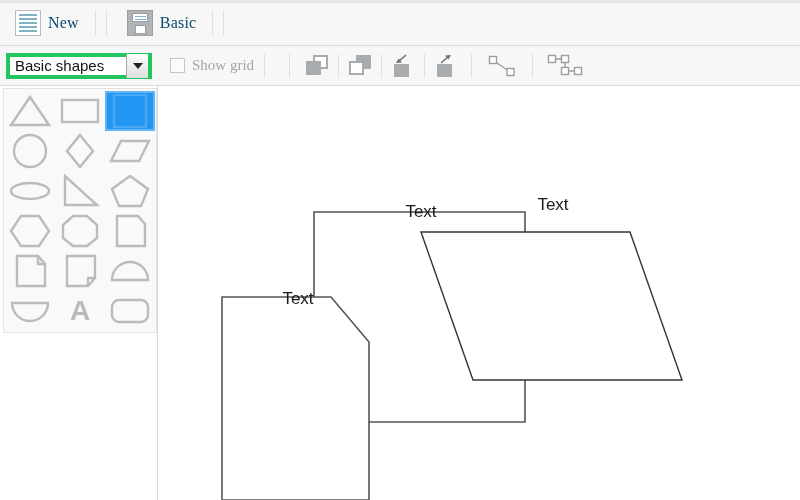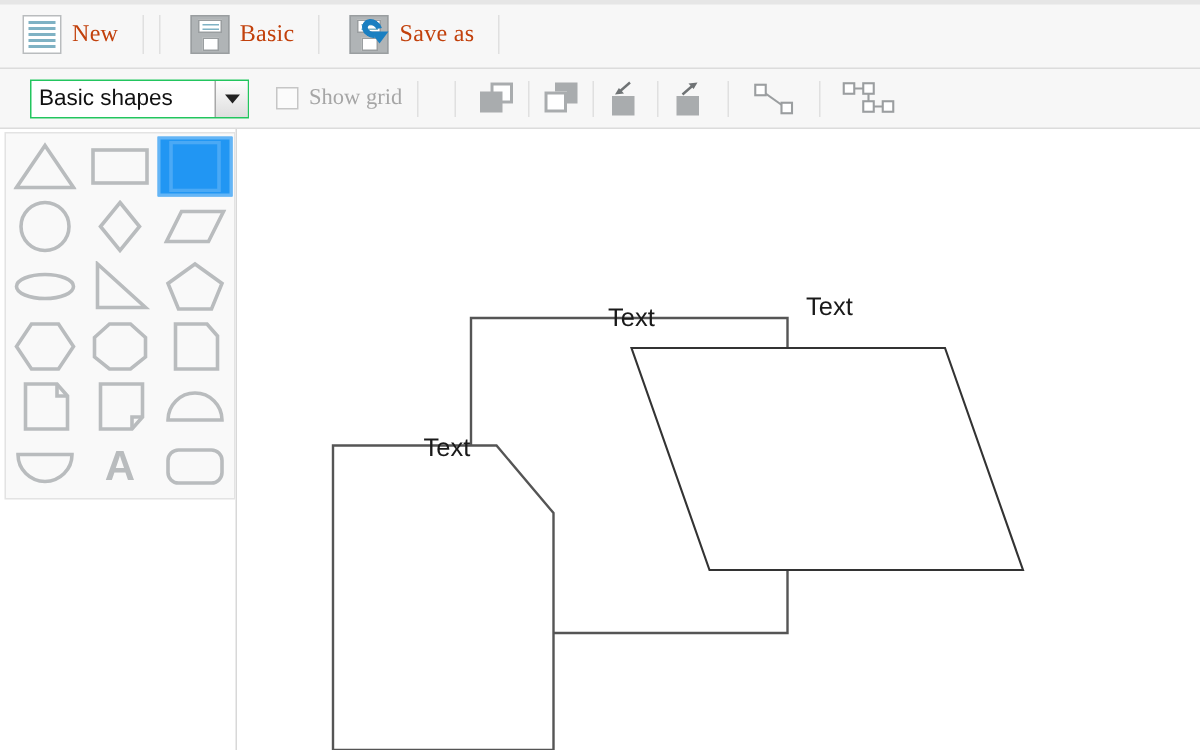--- a/index.html
+++ b/index.html
@@ -23,21 +23,21 @@
     content:"";position:absolute;left:0;top:0;width:100%;height:3px;
     background:#e6e6e6;
   }
   .mitem{
     display:flex;align-items:center;gap:7px;
     height:38px;padding:0 11px;margin-left:4px;
     cursor:default;
   }
   .mitem .lbl{
     font-family:"Liberation Serif",serif;
-    font-size:16px;color:#c2410c;white-space:nowrap;
+    font-size:16px;color:#0c4a6e;white-space:nowrap;
     letter-spacing:.2px;
   }
   .vsep{width:1px;height:26px;background:#e0e0e0;margin:0 5px;}
 
   
   .ic{position:relative;width:26px;height:26px;flex:0 0 26px;}
 
   
   .ic-new{border:1px solid #b9bcbe;background:#fff;box-sizing:border-box;}
   .ic-new i{position:absolute;left:3px;right:3px;height:2px;background:#7fb2c4;display:block;}
@@ -83,22 +83,22 @@
   .ic-exp .big:before{content:"";position:absolute;left:0;top:3px;width:11px;height:7px;background:#1e88c8;}
   .ic-exp .big:after{content:"";position:absolute;left:10px;top:-2px;border-top:8px solid transparent;border-bottom:8px solid transparent;border-left:10px solid #1e88c8;}
 
   
   .toolbar2{
     position:absolute;left:0;top:46px;width:800px;height:40px;
     background:#f7f7f7;border-bottom:1px solid #dcdcdc;
     display:flex;align-items:center;box-sizing:border-box;
   }
   .shapesel{
-    position:relative;margin-left:20px;width:146px;height:26px;
-    background:#fff;border:1px solid #22c55e;box-sizing:border-box;
+    position:relative;margin-left:6px;width:146px;height:26px;
+    background:#fff;border:4px solid #22c55e;box-sizing:border-box;
     display:flex;align-items:center;
   }
   .shapesel .selval{
     flex:1;padding-left:5px;font-size:15px;color:#111;
     font-family:"Liberation Sans",sans-serif;white-space:nowrap;overflow:hidden;
   }
   .shapesel .drop{
     width:22px;height:24px;background:linear-gradient(#fdfdfd,#dedede);
     border-left:1px solid #a8a8a8;display:flex;align-items:center;justify-content:center;
     box-sizing:border-box;
@@ -157,31 +157,20 @@
         <span class="shut">
             <b></b>
             <b></b>
           </span>
           <span class="lab"></span>
       </span>
       <span class="lbl">Basic</span>
     </div>
     <div class="vsep"></div>
 
-    <div class="mitem">
-      <span class="ic ic-save ic-sa">
-        <span class="shut">
-            <b></b>
-            <b></b>
-          </span>
-          <span class="lab"></span>
-        <span class="curve"></span>
-      </span>
-      <span class="lbl">Save as</span>
-    </div>
     <div class="vsep"></div>
 
   </div>
 
   <div class="toolbar2">
 
     <div class="shapesel">
       <span class="selval">Basic shapes</span>
       <span class="drop">
           <span class="caret"></span>

